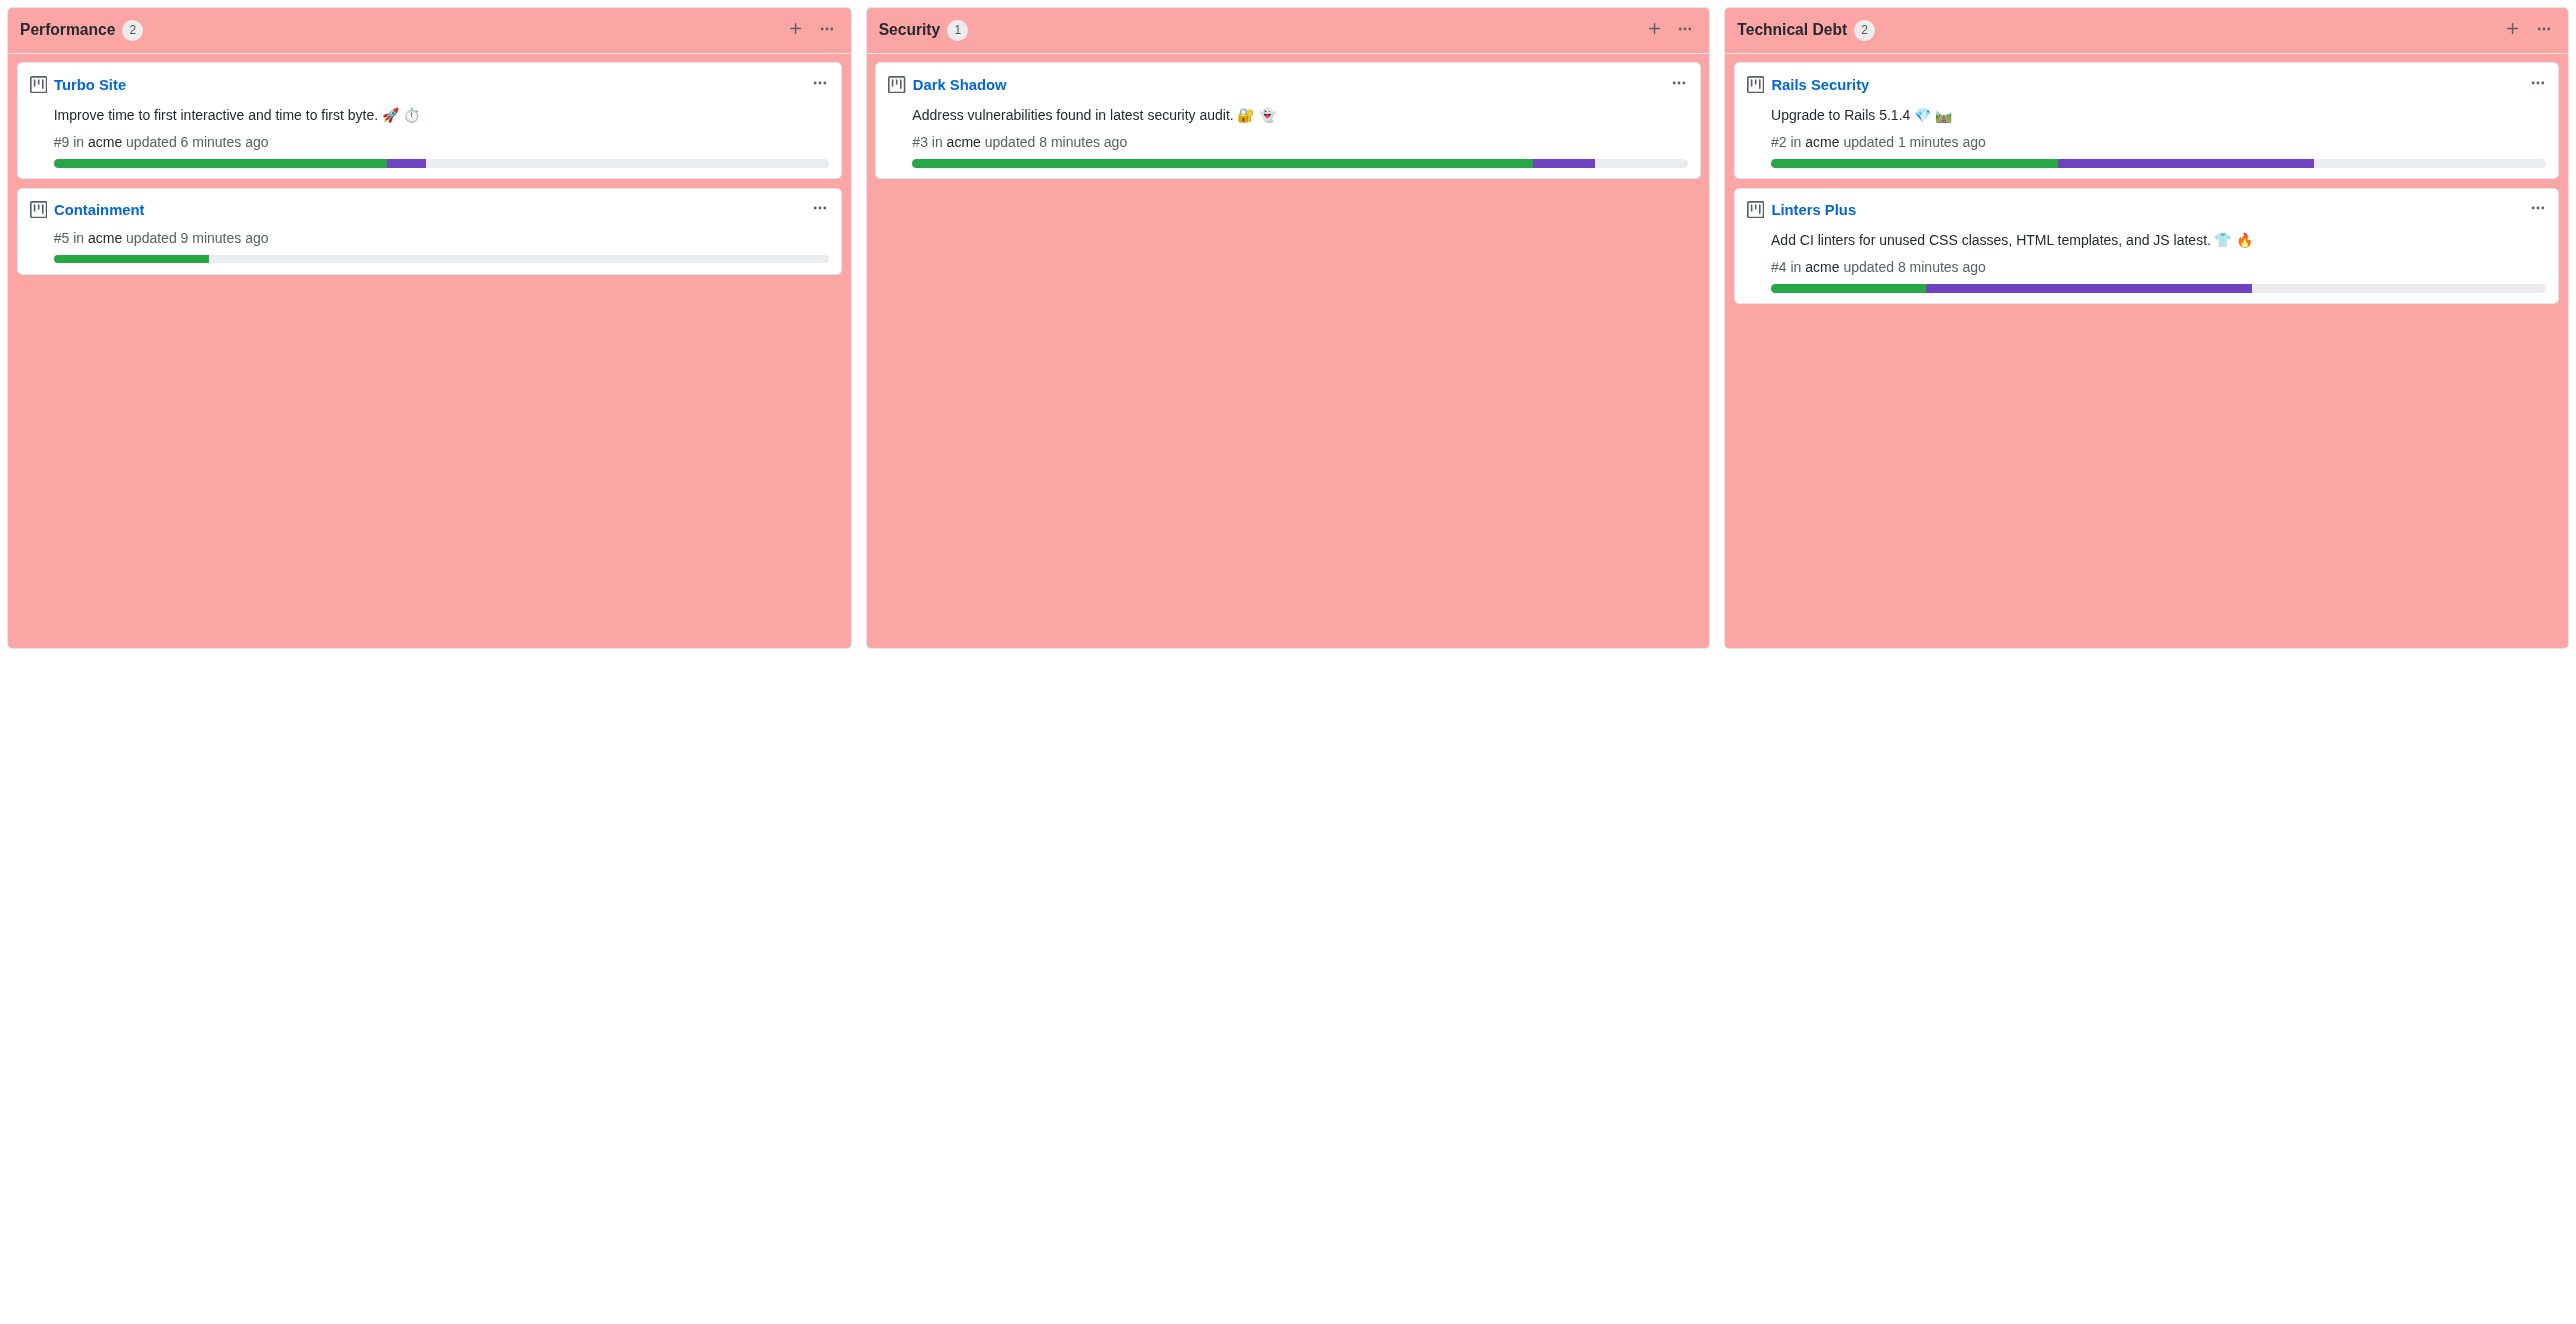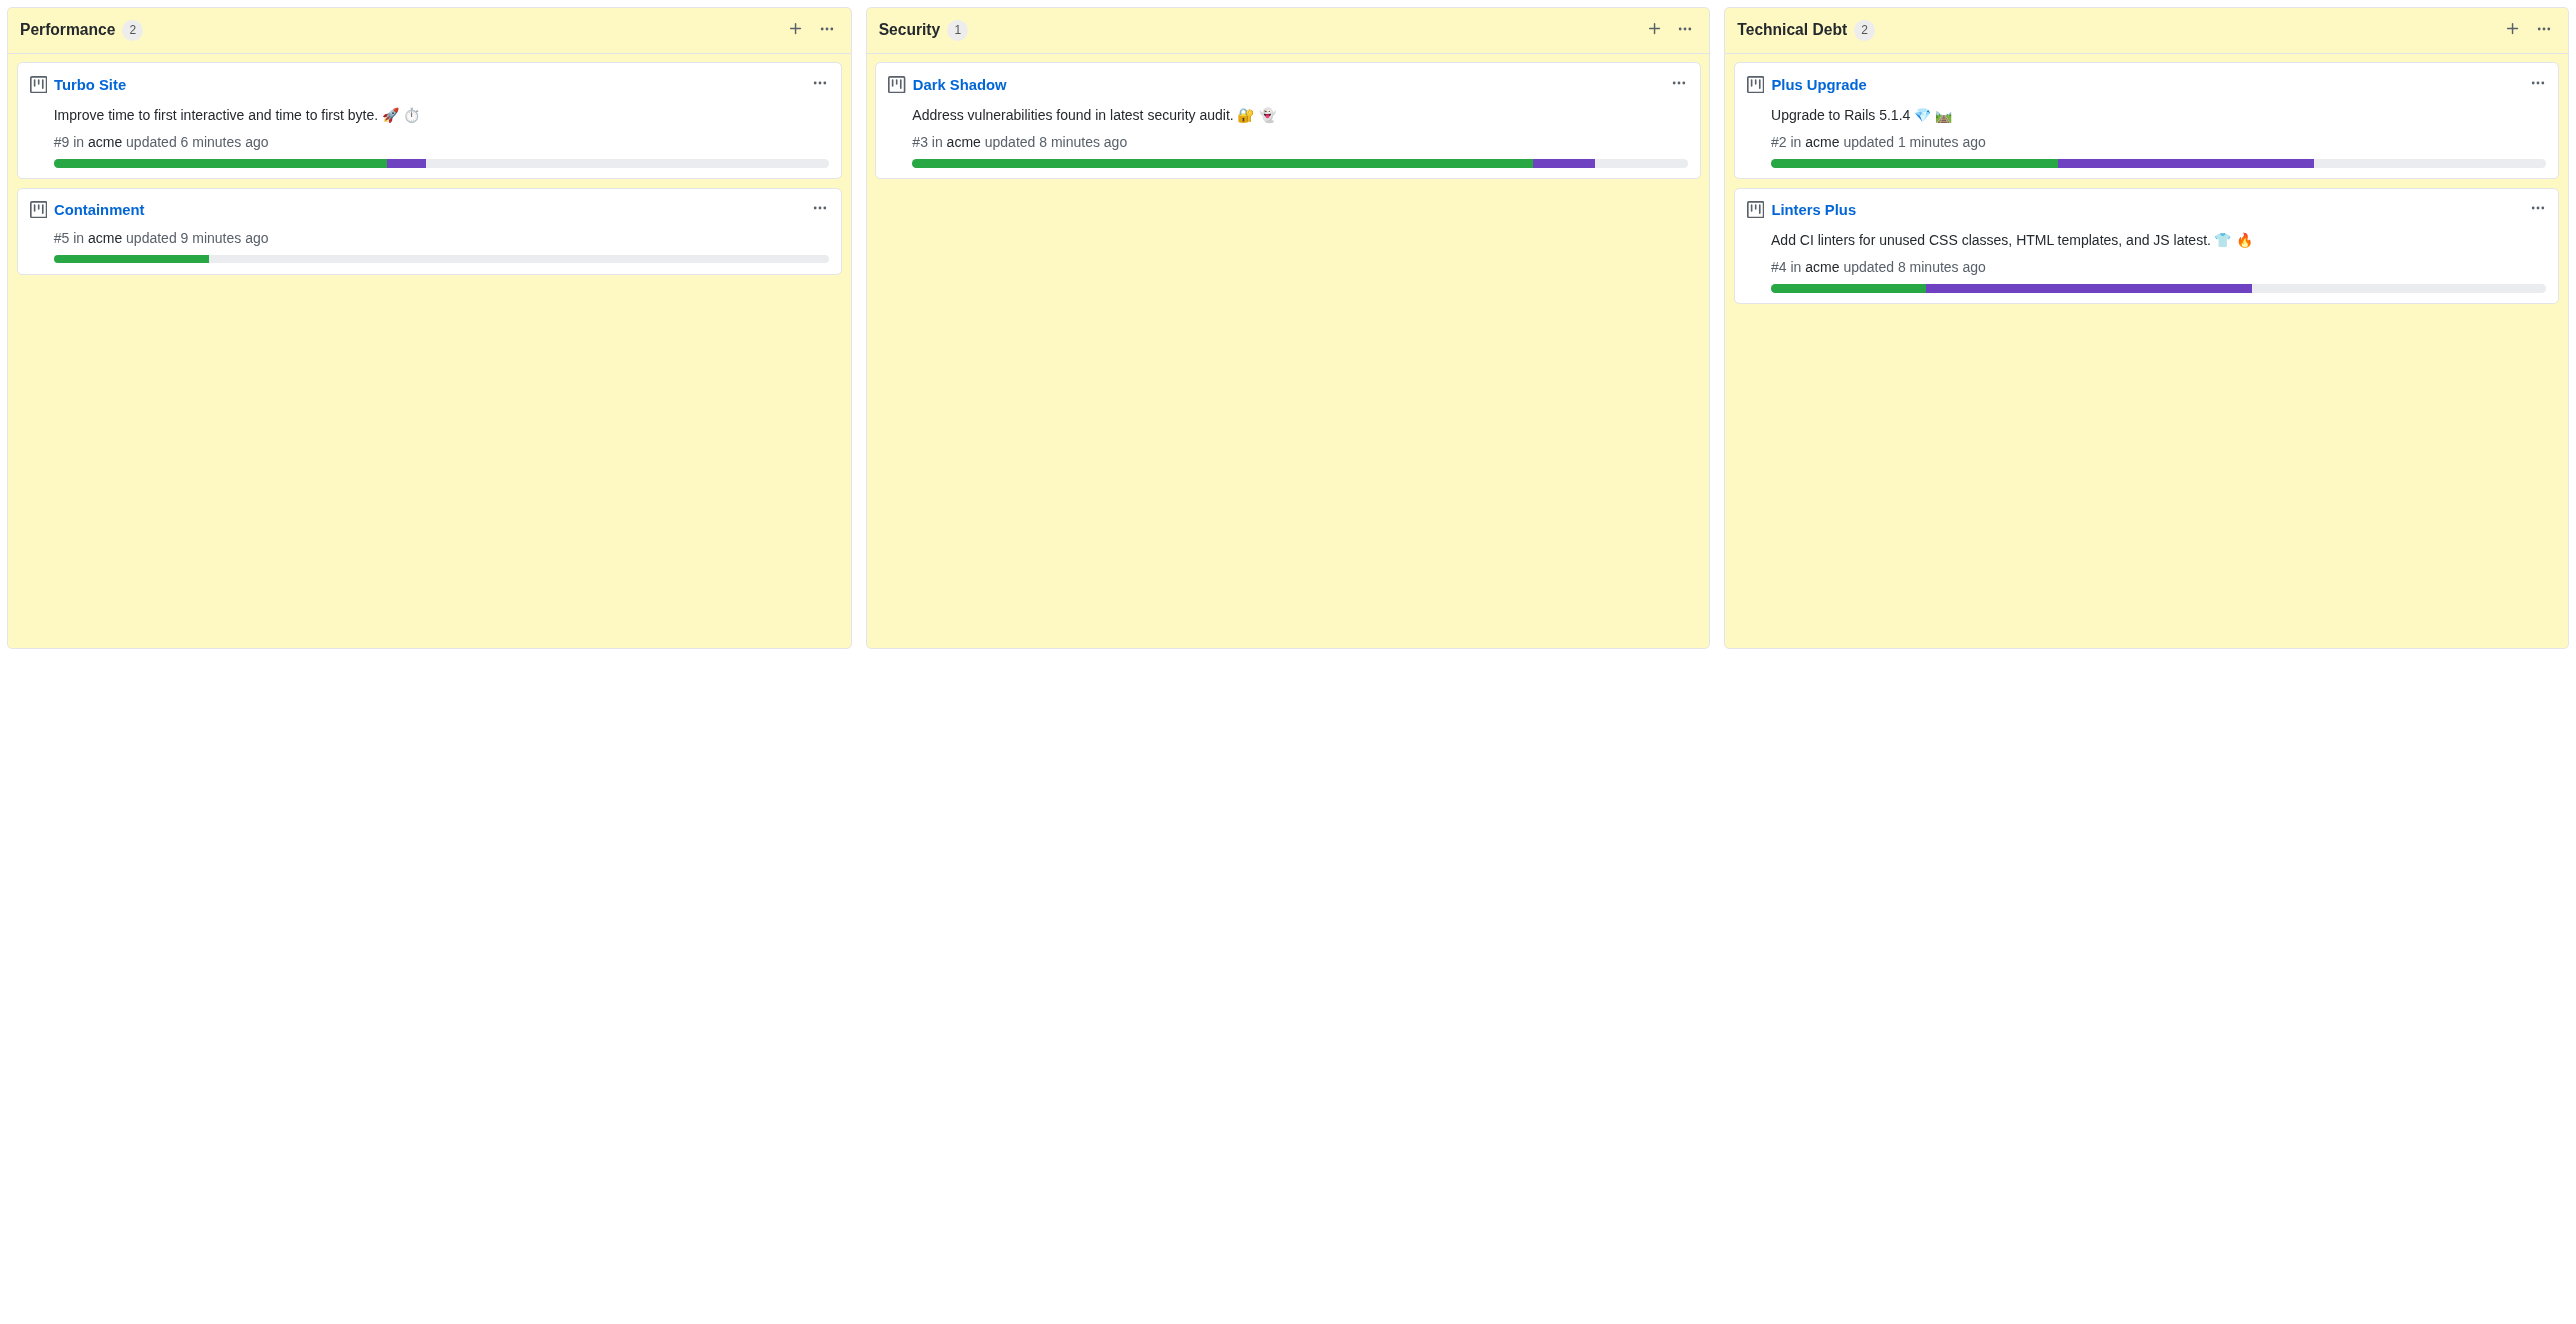--- a/index.html
+++ b/index.html
@@ -8,21 +8,21 @@
       background: #fff;
       padding: 0;
     }
     .board {
       display: flex;
       gap: 14px;
       padding: 7px;
     }
     .column {
       flex: 1;
-      background: #fef9c3;
+      background: #fca5a5;
       border: 0.9px solid #e1e4e8;
       border-radius: 5.2px;
       min-height: 642px;
       display: flex;
       flex-direction: column;
     }
     .column-header {
       display: flex;
       align-items: center;
       padding: 10.4px 12px;
@@ -246,21 +246,21 @@
               <circle cx="13.5" cy="8" r="1.6"></circle>
             </svg></span>
         </span>
       </div>
       <div class="column-body">
         <div class="card">
           <div class="card-top">
             <span class="project-icon"><svg class="proj-svg" viewBox="0 0 16 16" fill="currentColor">
                 <path d="M1.75 0A1.75 1.75 0 0 0 0 1.75v12.5C0 15.216.784 16 1.75 16h12.5A1.75 1.75 0 0 0 16 14.25V1.75A1.75 1.75 0 0 0 14.25 0H1.75zM1.5 1.75a.25.25 0 0 1 .25-.25h12.5a.25.25 0 0 1 .25.25v12.5a.25.25 0 0 1-.25.25H1.75a.25.25 0 0 1-.25-.25V1.75zM11.75 3a.75.75 0 0 0-.75.75v7.5a.75.75 0 0 0 1.5 0v-7.5a.75.75 0 0 0-.75-.75zm-8.25.75a.75.75 0 0 1 1.5 0v5.5a.75.75 0 0 1-1.5 0v-5.5zM8 3a.75.75 0 0 0-.75.75v3.5a.75.75 0 0 0 1.5 0v-3.5A.75.75 0 0 0 8 3z"></path>
               </svg></span>
-            <span class="card-title">Plus Upgrade</span>
+            <span class="card-title">Rails Security</span>
           </div>
           <span class="icon-btn card-menu">
             <span><svg class="dots-svg" viewBox="0 0 16 16" fill="currentColor">
                 <circle cx="2.5" cy="8" r="1.6"></circle>
                 <circle cx="8" cy="8" r="1.6"></circle>
                 <circle cx="13.5" cy="8" r="1.6"></circle>
               </svg></span>
           </span>
           <div class="card-description">Upgrade to Rails 5.1.4 💎 🛤️</div>
           <div class="card-meta"><span>#2 in </span><span class="strong">acme</span><span> updated 1 minutes ago</span></div>

